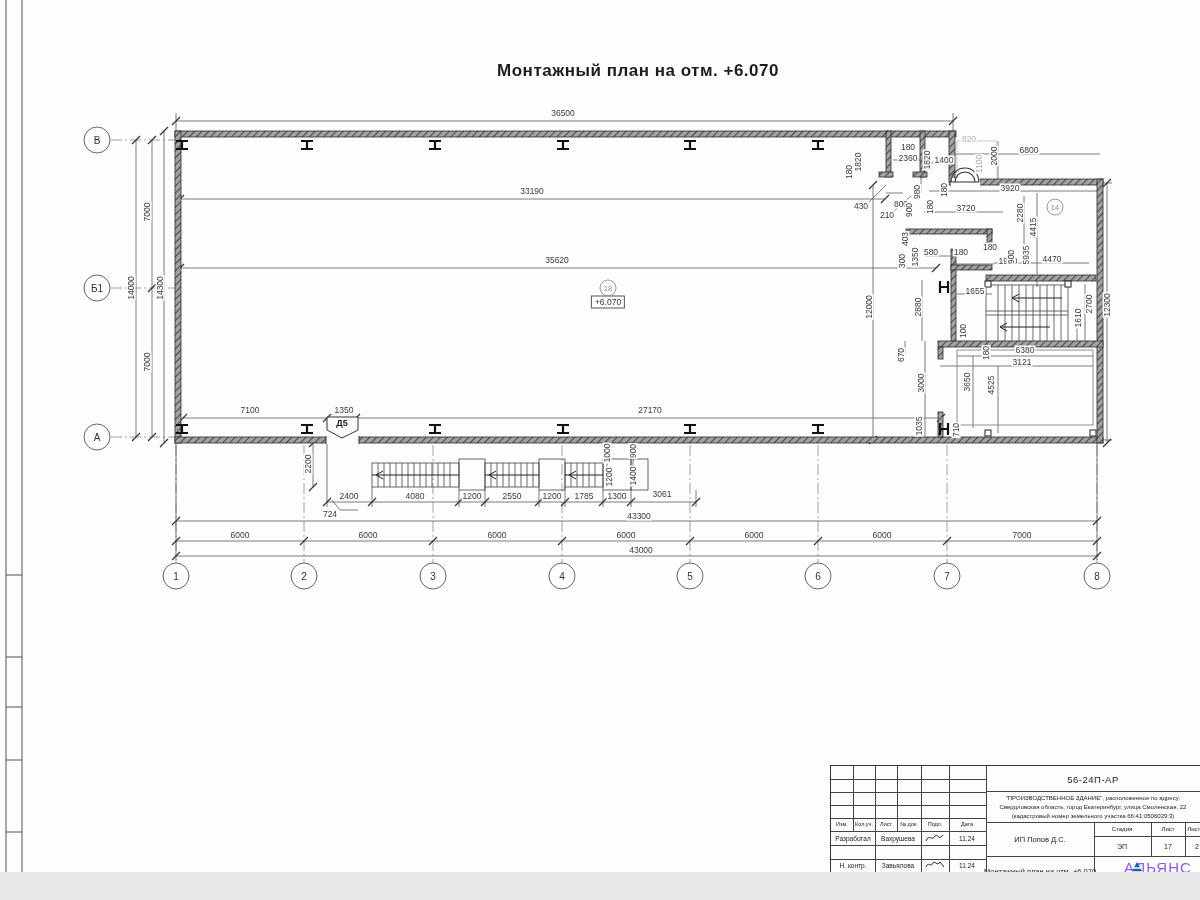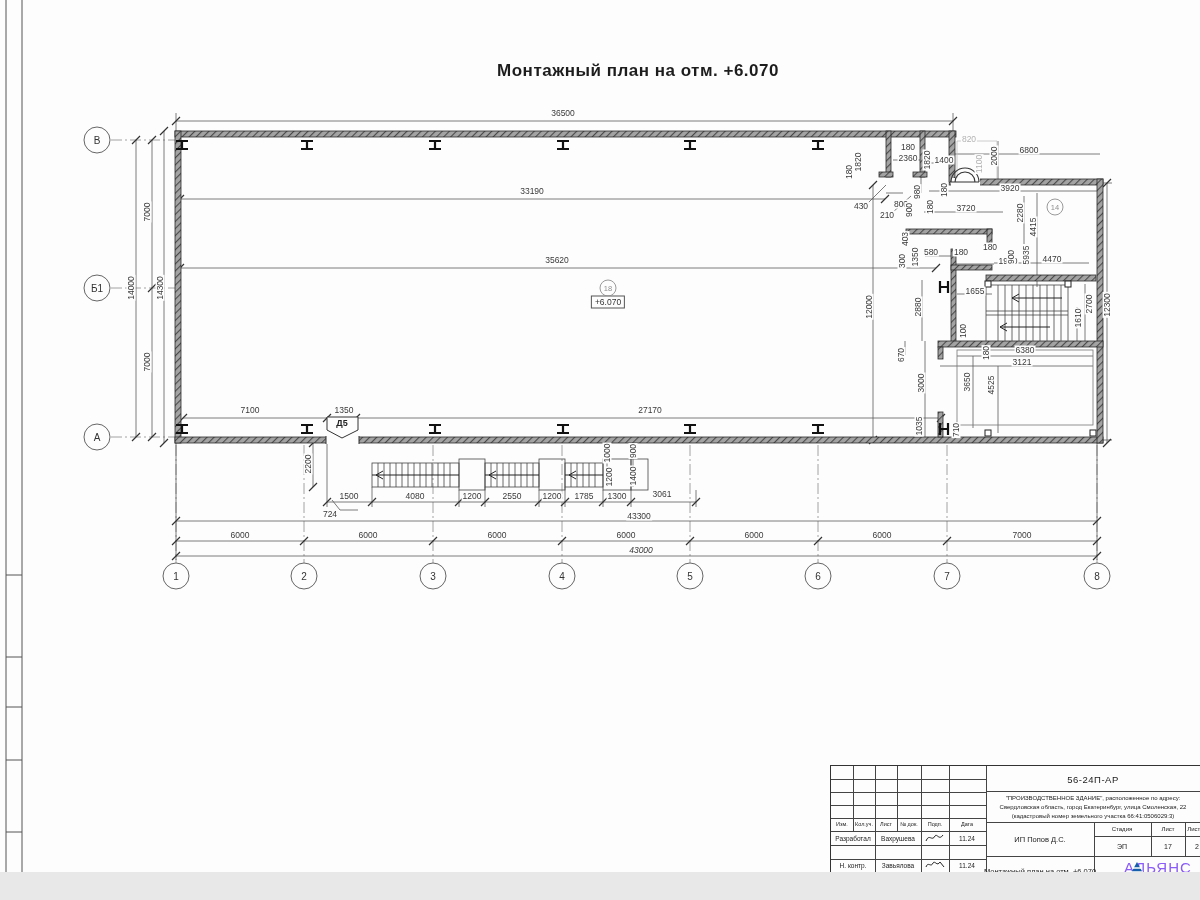--- a/index.html
+++ b/index.html
@@ -198,42 +198,42 @@
       <span class="dim" style="left: 532px; top: 191px;">33190</span>
       <span class="dim" style="left: 557px; top: 260px;">35620</span>
       <span class="dim" style="left: 250px; top: 410px;">7100</span>
       <span class="dim" style="left: 344px; top: 410px;">1350</span>
       <span class="dim" style="left: 650px; top: 410px;">27170</span>
       <span class="dim rot" style="left: 147px; top: 212px;">7000</span>
       <span class="dim rot" style="left: 147px; top: 362px;">7000</span>
       <span class="dim rot" style="left: 131px; top: 288px;">14000</span>
       <span class="dim rot" style="left: 160px; top: 288px;">14300</span>
       <span class="dim rot" style="left: 308px; top: 464px;">2200</span>
-      <span class="dim" style="left: 349px; top: 496px;">1500</span>
+      <span class="dim" style="left: 349px; top: 496px;">2400</span>
       <span class="dim" style="left: 415px; top: 496px;">4080</span>
       <span class="dim" style="left: 472px; top: 496px;">1200</span>
       <span class="dim" style="left: 512px; top: 496px;">2550</span>
       <span class="dim" style="left: 552px; top: 496px;">1200</span>
       <span class="dim" style="left: 584px; top: 496px;">1785</span>
       <span class="dim" style="left: 617px; top: 496px;">1300</span>
       <span class="dim" style="left: 662px; top: 494px;">3061</span>
       <span class="dim" style="left: 330px; top: 514px;">724</span>
       <span class="dim rot" style="left: 607px; top: 453px;">1000</span>
       <span class="dim rot" style="left: 633px; top: 451px;">900</span>
       <span class="dim rot" style="left: 609px; top: 477px;">1200</span>
       <span class="dim rot" style="left: 633px; top: 476px;">1400</span>
       <span class="dim" style="left: 639px; top: 516px;">43300</span>
       <span class="dim" style="left: 240px; top: 535px;">6000</span>
       <span class="dim" style="left: 368px; top: 535px;">6000</span>
       <span class="dim" style="left: 497px; top: 535px;">6000</span>
       <span class="dim" style="left: 626px; top: 535px;">6000</span>
       <span class="dim" style="left: 754px; top: 535px;">6000</span>
       <span class="dim" style="left: 882px; top: 535px;">6000</span>
       <span class="dim" style="left: 1022px; top: 535px;">7000</span>
-      <span class="dim" style="left: 641px; top: 550px; font-style: italic;">43000</span>
+      <span class="dim" style="left: 641px; top: 550px;">43000</span>
       <span class="dim rot" style="left: 858px; top: 162px;">1820</span>
       <span class="dim rot" style="left: 849px; top: 172px;">180</span>
       <span class="dim" style="left: 908px; top: 147px;">180</span>
       <span class="dim" style="left: 908px; top: 158px;">2360</span>
       <span class="dim rot" style="left: 927px; top: 160px;">1820</span>
       <span class="dim" style="left: 944px; top: 160px;">1400</span>
       <span class="dim grey" style="left: 969px; top: 139px;">820</span>
       <span class="dim rot grey" style="left: 979px; top: 164px;">1100</span>
       <span class="dim rot" style="left: 994px; top: 156px;">2000</span>
       <span class="dim" style="left: 1029px; top: 150px;">6800</span>

